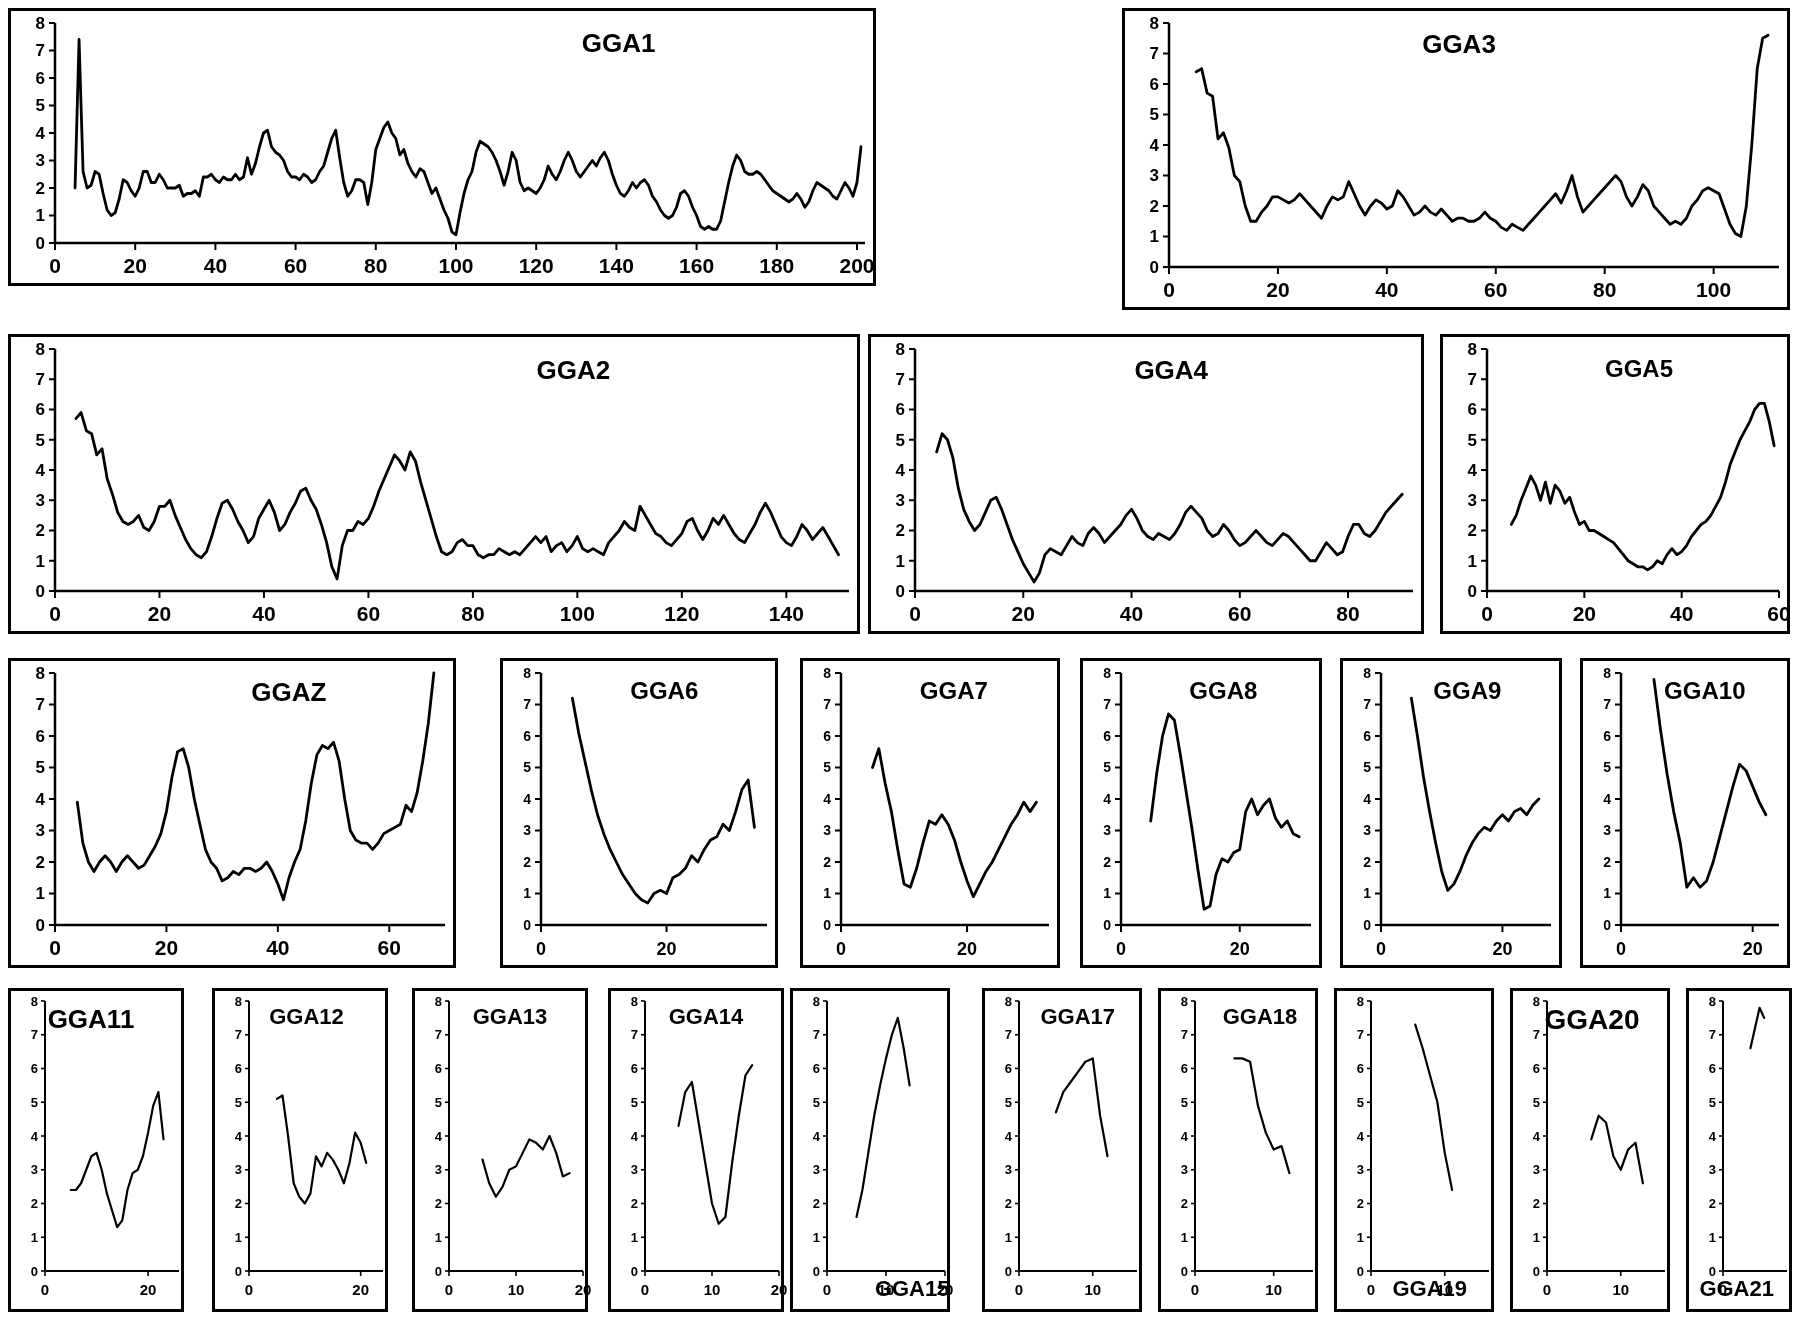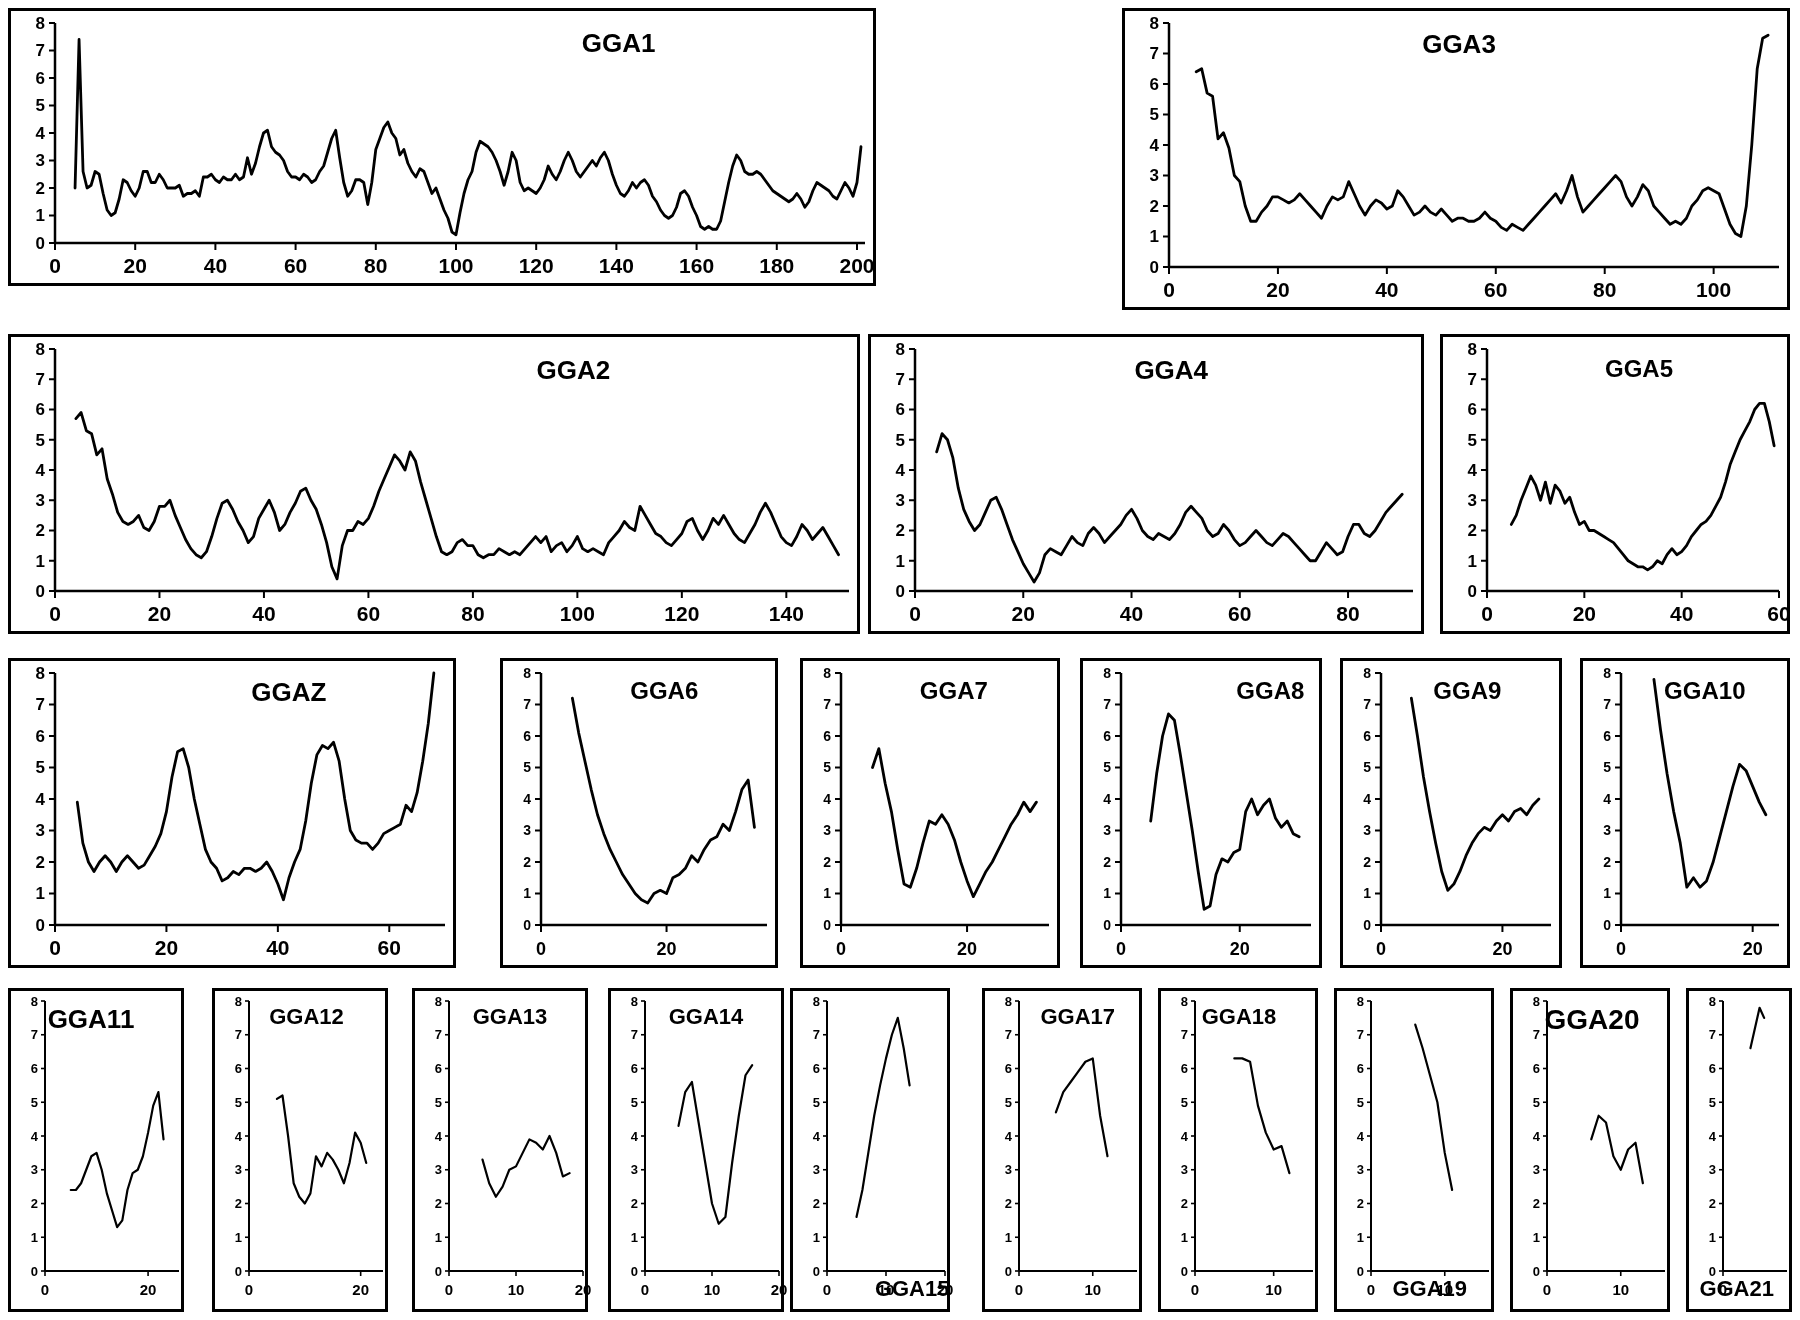--- a/index.html
+++ b/index.html
@@ -333,21 +333,21 @@
         <line x1="32" y1="43.5" x2="38" y2="43.5" stroke="#000" stroke-width="2"></line>
         <text x="28" y="48.4" text-anchor="end" font-size="14" font-weight="bold" fill="#000" font-family="&quot;Liberation Sans&quot;, sans-serif">7</text>
         <line x1="32" y1="12" x2="38" y2="12" stroke="#000" stroke-width="2"></line>
         <text x="28" y="16.9" text-anchor="end" font-size="14" font-weight="bold" fill="#000" font-family="&quot;Liberation Sans&quot;, sans-serif">8</text>
         <line x1="38" y1="264" x2="38" y2="271" stroke="#000" stroke-width="2"></line>
         <text x="38" y="294" text-anchor="middle" font-size="18" font-weight="bold" fill="#000" font-family="&quot;Liberation Sans&quot;, sans-serif">0</text>
         <line x1="156.75" y1="264" x2="156.75" y2="271" stroke="#000" stroke-width="2"></line>
         <text x="156.75" y="294" text-anchor="middle" font-size="18" font-weight="bold" fill="#000" font-family="&quot;Liberation Sans&quot;, sans-serif">20</text>
         <polyline points="67.69,160.05 73.63,112.80 79.56,75.00 85.50,52.95 91.44,59.25 97.38,93.90 103.31,131.70 109.25,169.50 115.19,210.45 121.13,248.25 127.06,245.10 133.00,213.60 138.94,197.85 144.88,201.00 150.81,191.55 156.75,188.40 162.69,150.60 168.63,138.00 174.56,153.75 180.50,144.30 186.44,138.00 192.38,156.90 198.31,166.35 204.25,160.05 210.19,172.65 216.13,175.80" fill="none" stroke="#000000" stroke-width="2.8" stroke-linejoin="round" stroke-linecap="round"></polyline>
       </svg>
-      <div class="title" style="left: 140.36px; top: 15.5px; font-size: 24px; transform: translateX(-50%); margin-left: 47px;">GGA8</div>
+      <div class="title" style="left: 140.36px; top: 15.5px; font-size: 24px; transform: translateX(-50%);">GGA8</div>
     </div>
     <div class="panel" style="left: 1340px; top: 658px; width: 222px; height: 310px;">
       <svg width="222" height="310" viewBox="0 0 222 310">
         <line x1="38" y1="12" x2="38" y2="264" stroke="#000000" stroke-width="2.5"></line>
         <line x1="38" y1="264" x2="208" y2="264" stroke="#000000" stroke-width="2.5"></line>
         <line x1="32" y1="264" x2="38" y2="264" stroke="#000" stroke-width="2"></line>
         <text x="28" y="268.9" text-anchor="end" font-size="14" font-weight="bold" fill="#000" font-family="&quot;Liberation Sans&quot;, sans-serif">0</text>
         <line x1="32" y1="232.5" x2="38" y2="232.5" stroke="#000" stroke-width="2"></line>
         <text x="28" y="237.4" text-anchor="end" font-size="14" font-weight="bold" fill="#000" font-family="&quot;Liberation Sans&quot;, sans-serif">1</text>
         <line x1="32" y1="201" x2="38" y2="201" stroke="#000" stroke-width="2"></line>
@@ -609,21 +609,21 @@
         <line x1="30" y1="43.75" x2="34" y2="43.75" stroke="#000" stroke-width="1.6"></line>
         <text x="27" y="48.3" text-anchor="end" font-size="13" font-weight="bold" fill="#000" font-family="&quot;Liberation Sans&quot;, sans-serif">7</text>
         <line x1="30" y1="10" x2="34" y2="10" stroke="#000" stroke-width="1.6"></line>
         <text x="27" y="14.55" text-anchor="end" font-size="13" font-weight="bold" fill="#000" font-family="&quot;Liberation Sans&quot;, sans-serif">8</text>
         <line x1="34" y1="280" x2="34" y2="285" stroke="#000" stroke-width="1.6"></line>
         <text x="34" y="304" text-anchor="middle" font-size="15" font-weight="bold" fill="#000" font-family="&quot;Liberation Sans&quot;, sans-serif">0</text>
         <line x1="112.66666666666666" y1="280" x2="112.66666666666666" y2="285" stroke="#000" stroke-width="1.6"></line>
         <text x="112.66666666666666" y="304" text-anchor="middle" font-size="15" font-weight="bold" fill="#000" font-family="&quot;Liberation Sans&quot;, sans-serif">10</text>
         <polyline points="73.33,67.38 81.20,67.38 89.07,70.75 96.93,114.63 104.80,141.63 112.67,158.50 120.53,155.13 128.40,182.13" fill="none" stroke="#000000" stroke-width="2.2" stroke-linejoin="round" stroke-linecap="round"></polyline>
       </svg>
-      <div class="title" style="left: 78px; top: 12.96px; font-size: 22px; transform: translateX(-50%);">GGA18</div>
+      <div class="title" style="left: 99px; top: 12.96px; font-size: 22px; transform: translateX(-50%);">GGA18</div>
     </div>
     <div class="panel" style="left: 1334px; top: 988px; width: 160px; height: 324px;">
       <svg width="160" height="324" viewBox="0 0 160 324">
         <line x1="34" y1="10" x2="34" y2="280" stroke="#000000" stroke-width="2"></line>
         <line x1="34" y1="280" x2="152" y2="280" stroke="#000000" stroke-width="2"></line>
         <line x1="30" y1="280" x2="34" y2="280" stroke="#000" stroke-width="1.6"></line>
         <text x="27" y="284.55" text-anchor="end" font-size="13" font-weight="bold" fill="#000" font-family="&quot;Liberation Sans&quot;, sans-serif">0</text>
         <line x1="30" y1="246.25" x2="34" y2="246.25" stroke="#000" stroke-width="1.6"></line>
         <text x="27" y="250.8" text-anchor="end" font-size="13" font-weight="bold" fill="#000" font-family="&quot;Liberation Sans&quot;, sans-serif">1</text>
         <line x1="30" y1="212.5" x2="34" y2="212.5" stroke="#000" stroke-width="1.6"></line>

